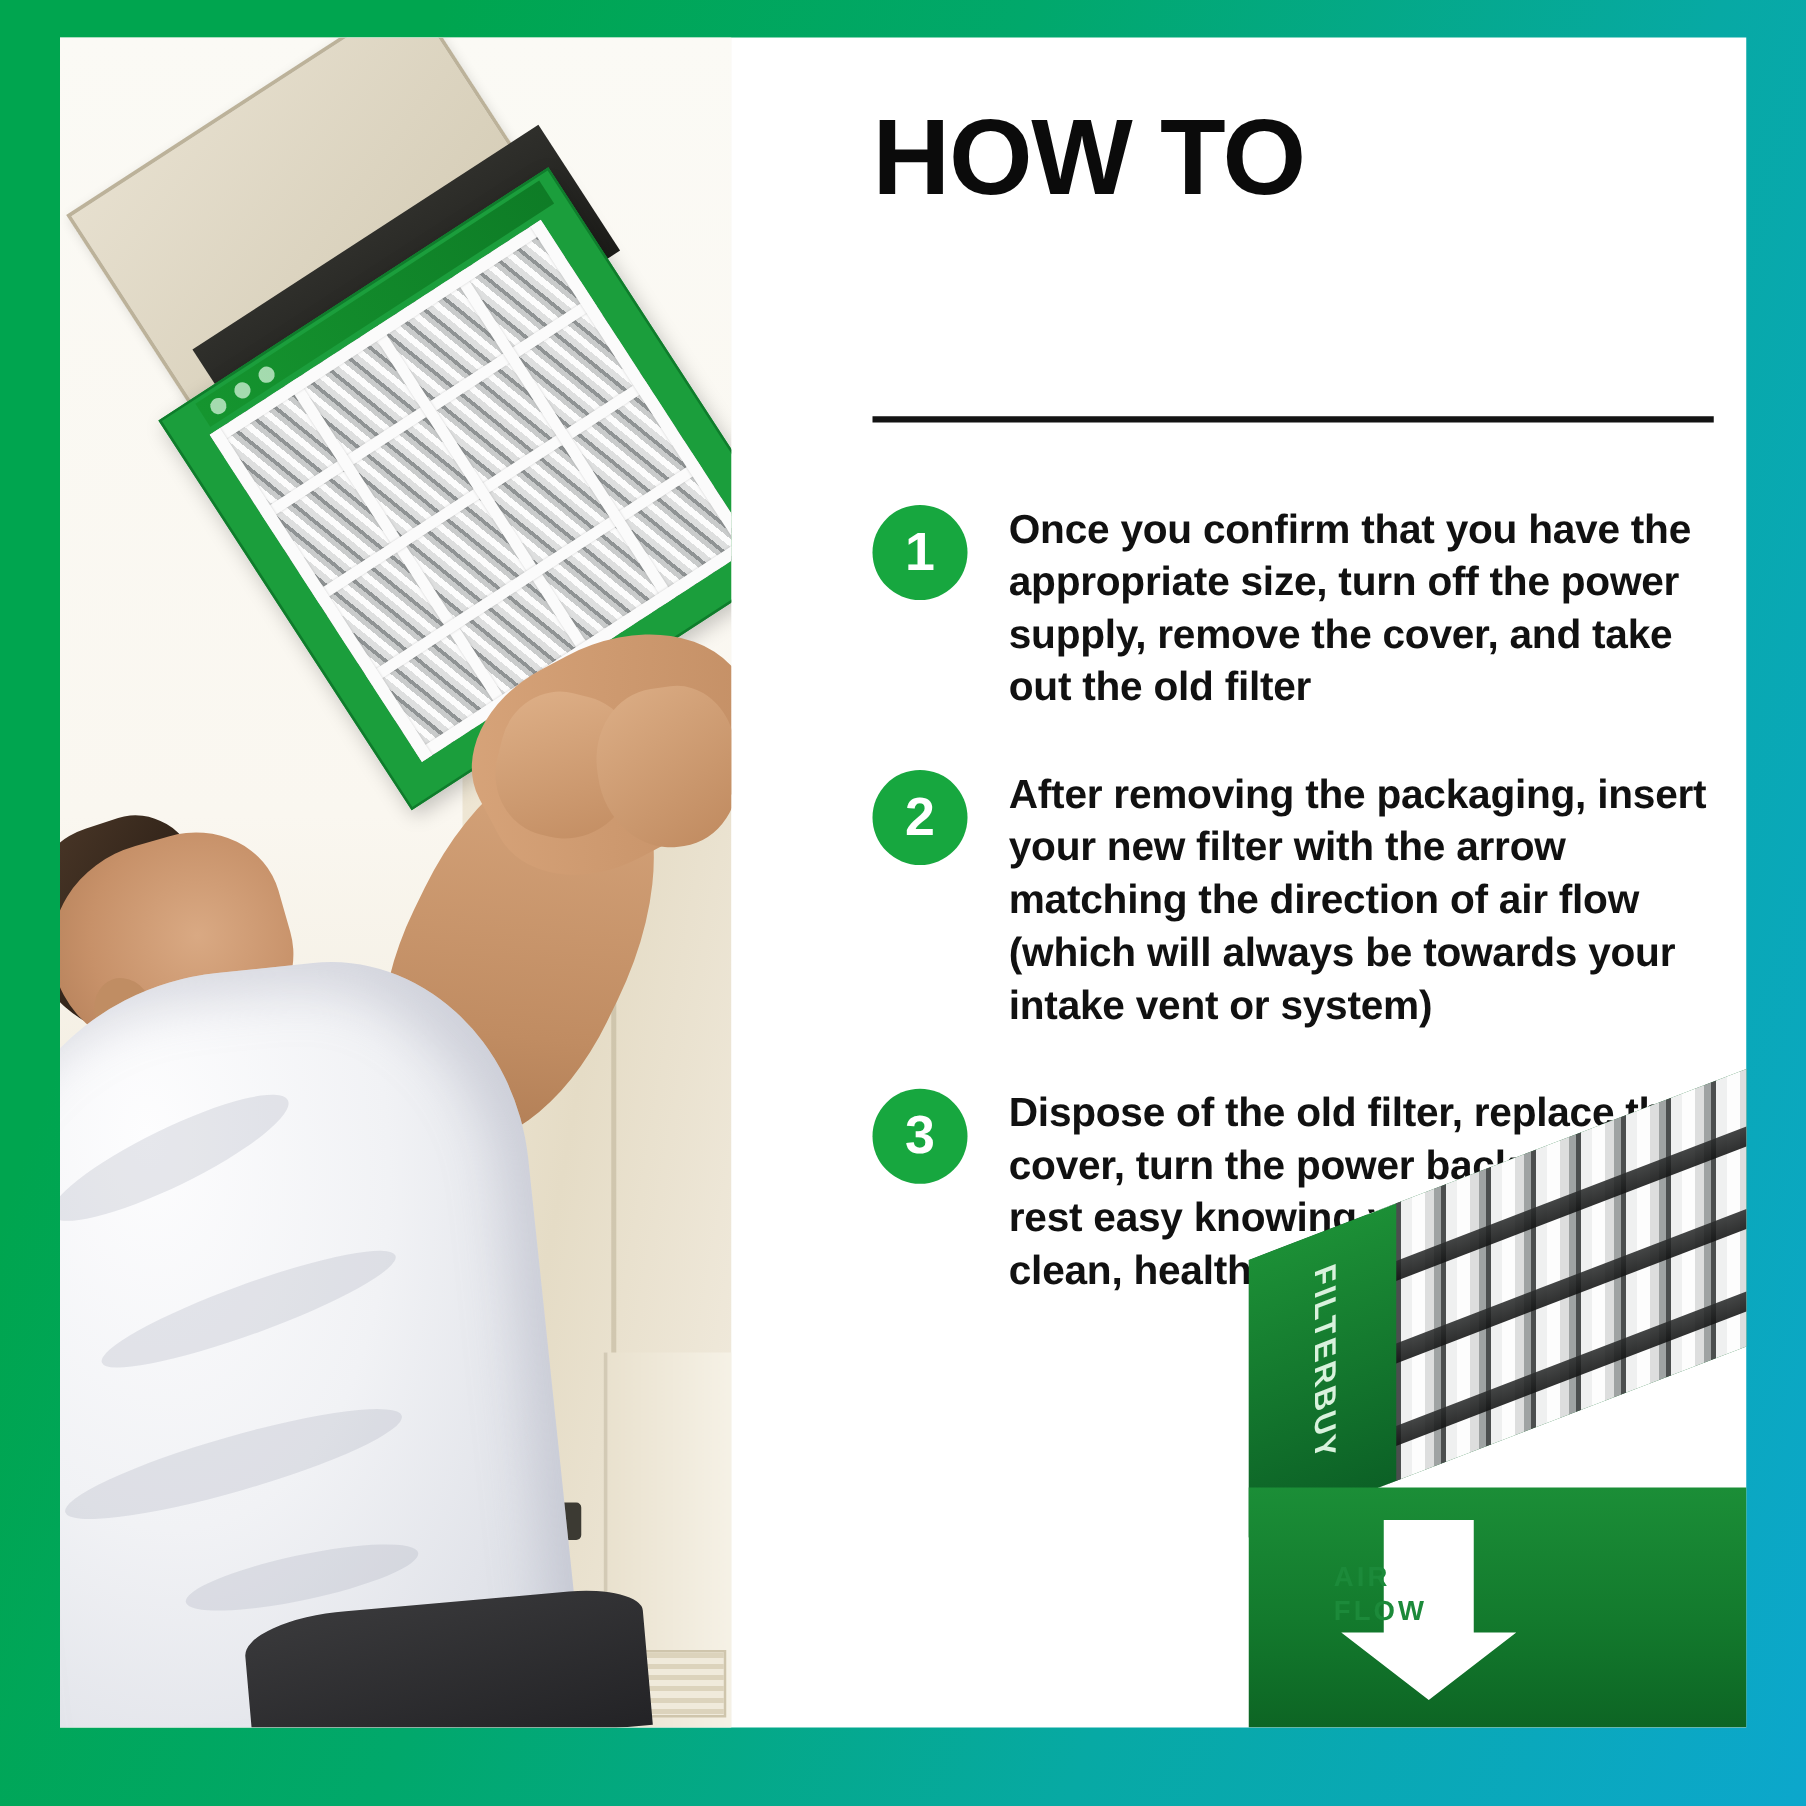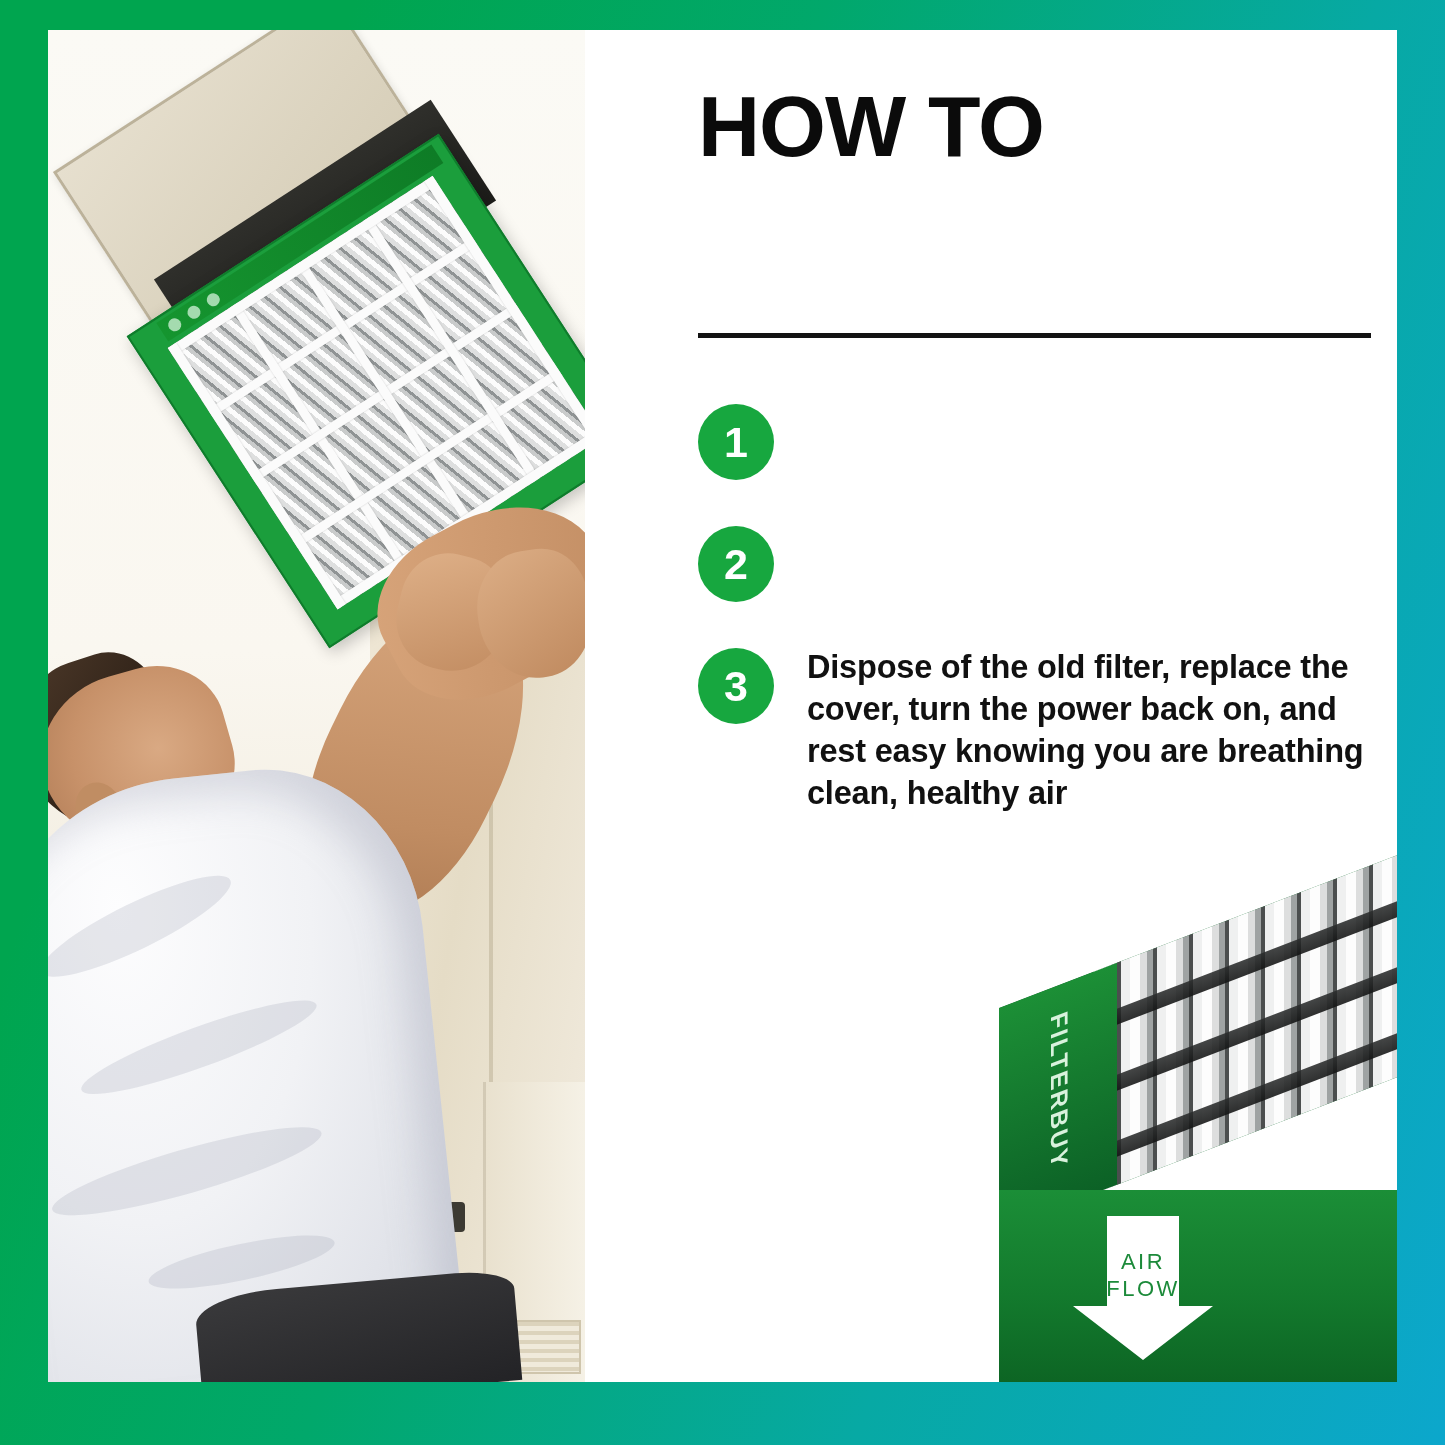--- a/index.html
+++ b/index.html
@@ -290,24 +290,23 @@
   }
   .p-arrow{
     position:absolute;
     left:68px; top:20px;
     width:152px; height:152px;
   }
   .p-arrow svg{ display:block; }
   .p-arrow-label{
     position:absolute;
     left:0; top:38px; width:152px;
-    text-align:center;
     color:#1C8A3A;
     font-size:22px;
-    font-weight:400;
+    font-weight:700;
     letter-spacing:2.5px;
     line-height:1.24;
     font-family:"Liberation Sans", sans-serif;
   }
   .p-arrow-label span{ display:block; }
 </style>
 </head>
 <body>
 
 <div class="poster">
@@ -369,24 +368,26 @@
       <div class="title">
         <span>HOW TO</span>
       </div>
 
       <div class="rule"></div>
 
       <div class="steps">
 
         <div class="step">
           <div class="badge">1</div>
+          <div class="step-text">Once you confirm that you have the appropriate size, turn off the power supply, remove the cover, and take out the old filter</div>
         </div>
 
         <div class="step">
           <div class="badge">2</div>
+          <div class="step-text">After removing the packaging, insert your new filter with the arrow matching the direction of air flow (which will always be towards your intake vent or system)</div>
         </div>
 
         <div class="step">
           <div class="badge">3</div>
           <div class="step-text">Dispose of the old filter, replace the cover, turn the power back on, and rest easy knowing you are breathing clean, healthy air</div>
         </div>
 
       </div>
 
       <div class="product">

